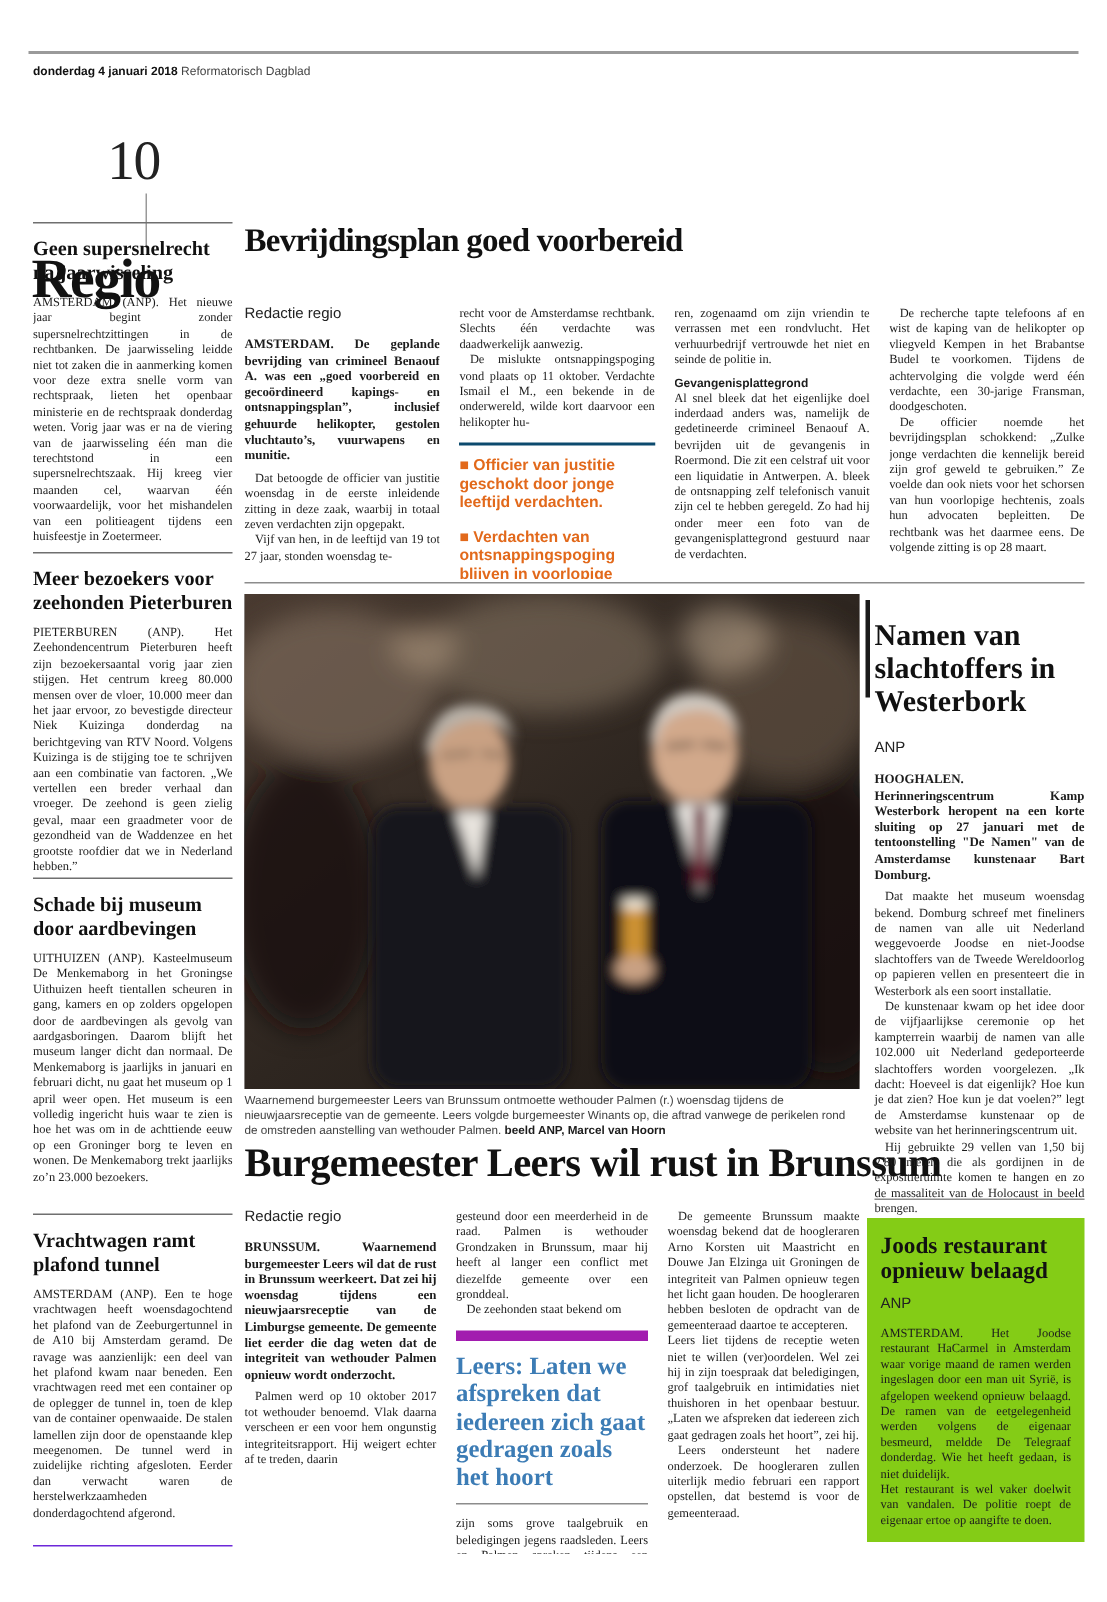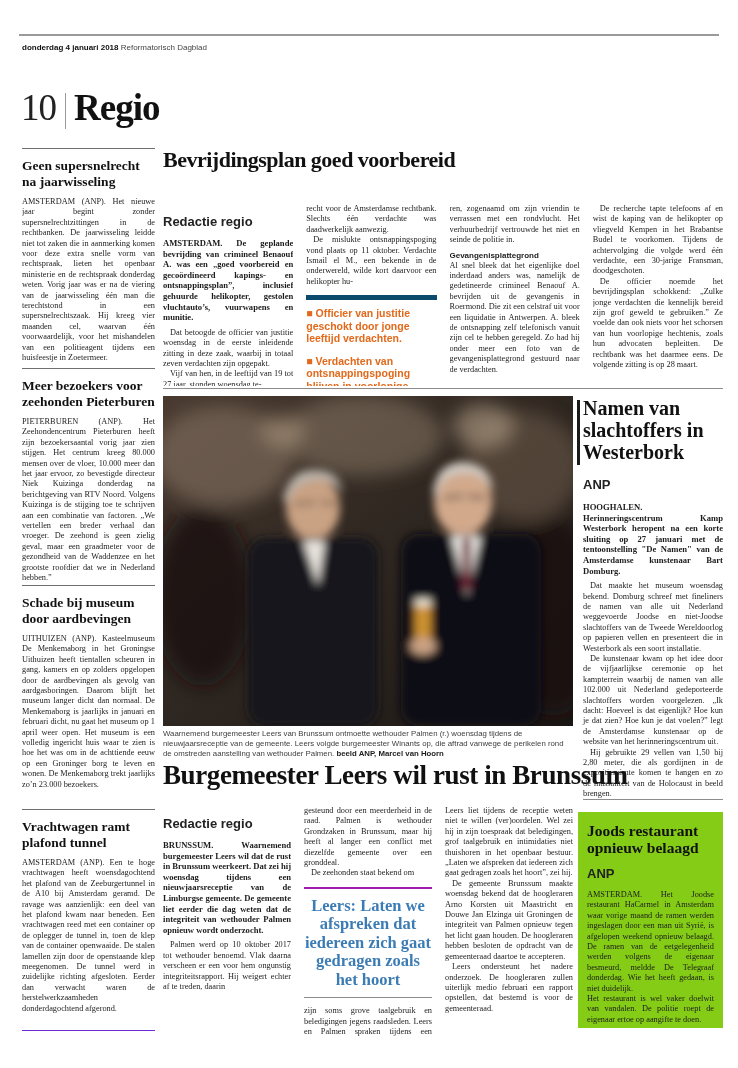--- a/index.html
+++ b/index.html
@@ -4,69 +4,69 @@
 <style>
   html,body { margin:0; padding:0; background:#ffffff; }
   .page {
     position:relative; width:738px; height:1068px; background:#fff;
     font-family:"Liberation Serif", serif; color:#1c1c1c; overflow:hidden;
   }
   
   .toprule { position:absolute; top:34px; left:19px; width:700px; border-top:2px solid #9a9a9a; }
   .dateline { position:absolute; top:43px; left:22px; font-family:"Liberation Sans",sans-serif; font-size:8px; color:#444; }
   .dateline .d-bold { font-weight:bold; color:#111; }
-  .pagehead { position:absolute; top:86px; left:21px; display:flex; align-items:flex-end; }
+  .pagehead { position:absolute; top:86px; left:21px; display:flex; align-items:flex-end;flex-direction:column; }
   .pagehead .pnum { font-size:37px; font-weight:400; color:#222; letter-spacing:-1px; }
   .pagehead .pdiv { width:1px; height:36px; background:#999; margin:0 8px 0 9px; }
   .pagehead .psec { font-size:37px; font-weight:bold; color:#111; letter-spacing:-1px; }
 
   
   .bp { margin:0; font-size:8.3px; line-height:10.4px; text-align:justify; hyphens:auto; }
   .bp.ind { text-indent:7px; }
   .lead { margin:0 0 5px 0; font-size:8.6px; line-height:10.6px; font-weight:bold; text-align:justify; hyphens:auto; }
-  .byline { font-family:"Liberation Sans",sans-serif; font-size:13px; font-weight:bold; color:#222; margin:10px 0 9px 0; }
+  .byline { font-family:"Liberation Sans",sans-serif; font-size:10px; font-weight:normal; color:#222; margin:0 0 9px 0; }
   .subhead { font-family:"Liberation Sans",sans-serif; font-size:8px; font-weight:bold; margin:5px 0 1px 0; }
 
   
   .sidebar { position:absolute; left:22px; top:148px; width:133px; }
   .side-art { border-top:1px solid #6f6f6f; padding-top:9px; box-sizing:border-box; overflow:hidden; }
   .side-art.a1 { height:220px; } .side-art.a2 { height:217px; }
   .side-art.a3 { height:224px; } .side-art.a4 { height:222px; border-bottom:1px solid #6d28d9; }
   .side-art h3 { margin:0 0 8px 0; font-size:13.5px; line-height:15.5px; font-weight:bold; color:#111; }
 
   
   .main-title { position:absolute; left:163px; top:142px; width:560px; margin:0;
     font-size:22px; line-height:36px; font-weight:bold; color:#111; letter-spacing:-0.5px; }
   .main-cols { position:absolute; left:163px; top:204px; width:560px; height:182px;
     display:flex; gap:13px; overflow:hidden; }
   .main-cols .col { flex:1 1 0; overflow:hidden; }
-  .qblock { border-top:5px solid #0c4a6e; margin-top:8px; padding-top:7px; }
+  .qblock { border-top:2px solid #0c4a6e; margin-top:8px; padding-top:7px; }
   .pullq { font-family:"Liberation Sans",sans-serif; font-weight:bold; font-size:10.5px;
     line-height:12.5px; color:#e2691b; margin:0 0 10px 0; }
 
   
   .mainrule { position:absolute; left:163px; top:388px; width:560px; border-top:1px solid #8c8c8c; }
   .photo { position:absolute; left:163px; top:396px; width:410px; height:330px; overflow:hidden; background:#231c18; }
   .caption { position:absolute; left:163px; top:729px; width:410px;
     font-family:"Liberation Sans",sans-serif; font-size:7.8px; line-height:9.8px; color:#3d3d3d; }
   .caption .credit { font-weight:bold; color:#1c1c1c; }
 
   
   .bruns-title { position:absolute; left:163px; top:761px; width:560px; margin:0;
     font-size:27px; line-height:29px; font-weight:bold; color:#111; letter-spacing:-0.4px; }
   .bruns-cols { position:absolute; left:163px; top:806px; width:410px; height:230px;
     display:flex; gap:13px; overflow:hidden; }
   .bruns-cols .col { flex:1 1 0; overflow:hidden; }
-  .bluq-wrap { border-top:2px solid #a21caf; border-bottom:1px solid #8c8c8c; margin:8px 0; padding:8px 0;text-align:center; }
+  .bluq-wrap { border-top:7px solid #a21caf; border-bottom:1px solid #8c8c8c; margin:8px 0; padding:8px 0; }
   .bluq { margin:0; font-size:16.5px; line-height:18.5px; font-weight:bold; color:#3c7cb5; }
 
   
   .vbar { position:absolute; left:577px; top:400px; width:3px; height:65px; background:#1a1a1a; }
   .rcol { position:absolute; left:583px; top:397px; width:140px; }
-  .rcol h2 { margin:0 0 14px 0; font-size:20px; line-height:22px; font-weight:bold; color:#111; }
+  .rcol h2 { margin:16px 0 14px 0; font-size:20px; line-height:22px; font-weight:bold; color:#111; }
   .rcol .byline { margin-bottom:10px; }
   .rrule { position:absolute; left:583px; top:799px; width:140px; border-top:1px solid #8c8c8c; }
   .jbox { position:absolute; left:578px; top:812px; width:145px; height:216px; box-sizing:border-box;
     background:#84cc16; padding:10px 9px; overflow:hidden; }
   .jbox h2 { margin:0 0 8px 0; font-size:15.5px; line-height:17px; font-weight:bold; color:#111; }
 </style>
 </head>
 <body>
 
 <div class="page">
@@ -192,22 +192,22 @@
     </div>
     <div class="col">
       <p class="bp">gesteund door een meerderheid in de raad. Palmen is wethouder Grondzaken in Brunssum, maar hij heeft al langer een conflict met diezelfde gemeente over een gronddeal.</p>
       <p class="bp ind">De zeehonden staat bekend om</p>
       <div class="bluq-wrap">
         <p class="bluq">Leers: Laten we afspreken dat iedereen zich gaat gedragen zoals het hoort</p>
       </div>
       <p class="bp">zijn soms grove taalgebruik en beledigingen jegens raadsleden. Leers en Palmen spraken tijdens een nieuwjaarsreceptie van de gemeente woensdag even informeel met elkaar.</p>
     </div>
     <div class="col">
+      <p class="bp ind">De gemeente Brunssum maakte woensdag bekend dat de hoogleraren Arno Korsten uit Maastricht en Douwe Jan Elzinga uit Groningen de integriteit van Palmen opnieuw tegen het licht gaan houden. De hoogleraren hebben besloten de opdracht van de gemeenteraad daartoe te accepteren.</p>
       <p class="bp">Leers liet tijdens de receptie weten niet te willen (ver)oordelen. Wel zei hij in zijn toespraak dat beledigingen, grof taalgebruik en intimidaties niet thuishoren in het openbaar bestuur. „Laten we afspreken dat iedereen zich gaat gedragen zoals het hoort”, zei hij.</p>
-      <p class="bp ind">De gemeente Brunssum maakte woensdag bekend dat de hoogleraren Arno Korsten uit Maastricht en Douwe Jan Elzinga uit Groningen de integriteit van Palmen opnieuw tegen het licht gaan houden. De hoogleraren hebben besloten de opdracht van de gemeenteraad daartoe te accepteren.</p>
       <p class="bp ind">Leers ondersteunt het nadere onderzoek. De hoogleraren zullen uiterlijk medio februari een rapport opstellen, dat bestemd is voor de gemeenteraad.</p>
     </div>
   </div>
 
   <div class="vbar"></div>
   <div class="rcol">
     <h2>Namen van slachtoffers in Westerbork</h2>
     <p class="byline">ANP</p>
     <p class="lead">HOOGHALEN. Herinneringscentrum Kamp Westerbork heropent na een korte sluiting op 27 januari met de tentoonstelling "De Namen" van de Amsterdamse kunstenaar Bart Domburg.</p>
     <p class="bp ind">Dat maakte het museum woensdag bekend. Domburg schreef met fineliners de namen van alle uit Nederland weggevoerde Joodse en niet-Joodse slachtoffers van de Tweede Wereldoorlog op papieren vellen en presenteert die in Westerbork als een soort installatie.</p>

